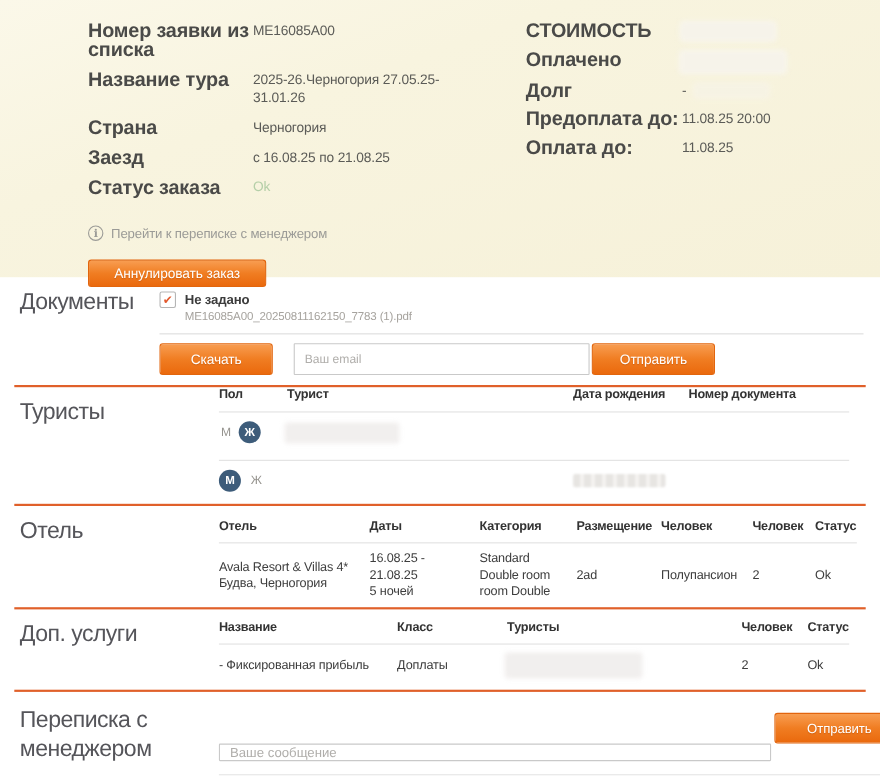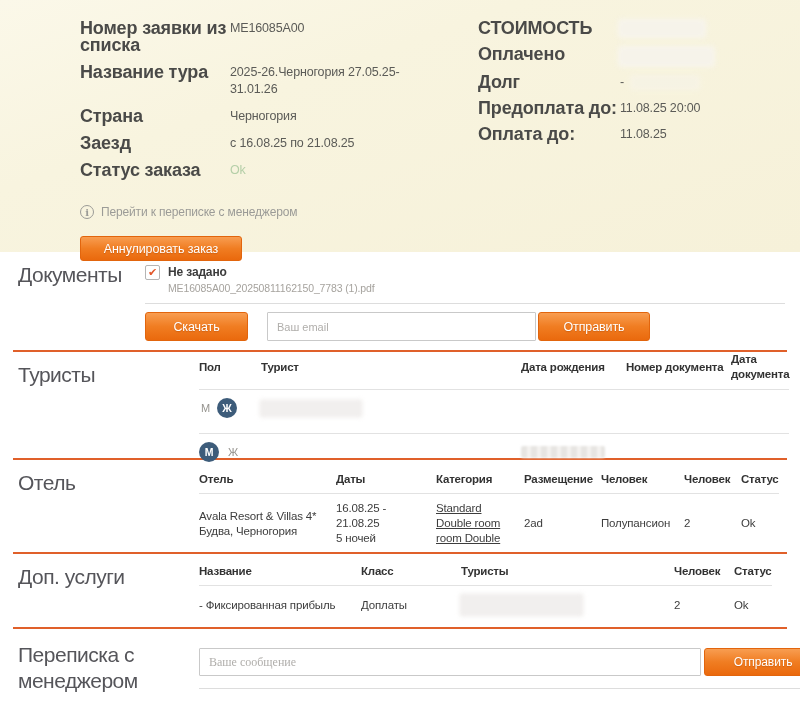--- a/index.html
+++ b/index.html
@@ -100,37 +100,37 @@
   .blur.name { width:100px; height:15px; }
   .blur.dob { width:84px; height:12px; background:repeating-linear-gradient(90deg,#e7e5e2 0 6px,#f4f2f0 6px 10px); box-shadow:none; filter:blur(1.2px); }
   .blur.svc { width:121px; height:20px; }
 
   
   .sec-hotel { height:94px; }
   .sec-hotel .scontent { padding-top:12px; }
   .t-hotel { grid-template-columns:137px 100px 88px 77px 83px 57px 1fr; align-items:center; }
   .t-hotel .rowline { margin-top:6px; }
   .t-hotel .td { padding:7px 6px 0 0; }
-  .cat-cell { max-width:72px;text-decoration:underline; }
+  .cat-cell { max-width:72px; }
 
   
   .sec-services { height:75px; }
   .sec-services .scontent { padding-top:10px; }
   .t-svc { grid-template-columns:162px 100px 213px 60px 1fr; align-items:center; }
   .t-svc .rowline { margin-top:6px; }
   .t-svc .td { padding-top:9px; }
 
   
   .sec-chat { height:78px; }
   .sec-chat .stitle { padding-top:13px; }
   .sec-chat .scontent { padding-top:19px; }
   .chat-row { display:flex; }
   .msg-input {
-    width:502px; height:28px; border:1px solid #c9c9c9; background:#fff; border-radius:1px;
-    font-family:Liberation Serif, serif; font-size:12px; color:#444; padding:0 9px; margin-right:3px;
+    width:502px; height:16px; border:1px solid #c9c9c9; background:#fff; border-radius:1px;
+    font-family:Liberation Sans, sans-serif; font-size:12px; color:#444; padding:0 9px; margin-right:3px;margin-top:28px;
   }
   .btn-send-chat { width:118px; height:28px; font-size:12px; }
   .sec-chat .hr { margin-top:12px; width:622px; }
 </style>
 </head>
 <body>
 
 <div class="page">
 
   <div class="top">
@@ -211,21 +211,20 @@
   </div>
 
   <div class="section sec-tourists">
     <div class="stitle">Туристы</div>
     <div class="scontent">
       <div class="tbl t-tourists">
         <div class="th">Пол</div>
         <div class="th">Турист</div>
         <div class="th">Дата рождения</div>
         <div class="th">Номер документа</div>
-        <div class="th">Дата документа</div>
 
         <div class="rowline"></div>
 
         <div class="gender-cell">
           <span class="g-plain">М</span>
           <span class="g-badge">Ж</span>
         </div>
         <div class="td">
             <div class="blur gray name"></div>
           </div>

